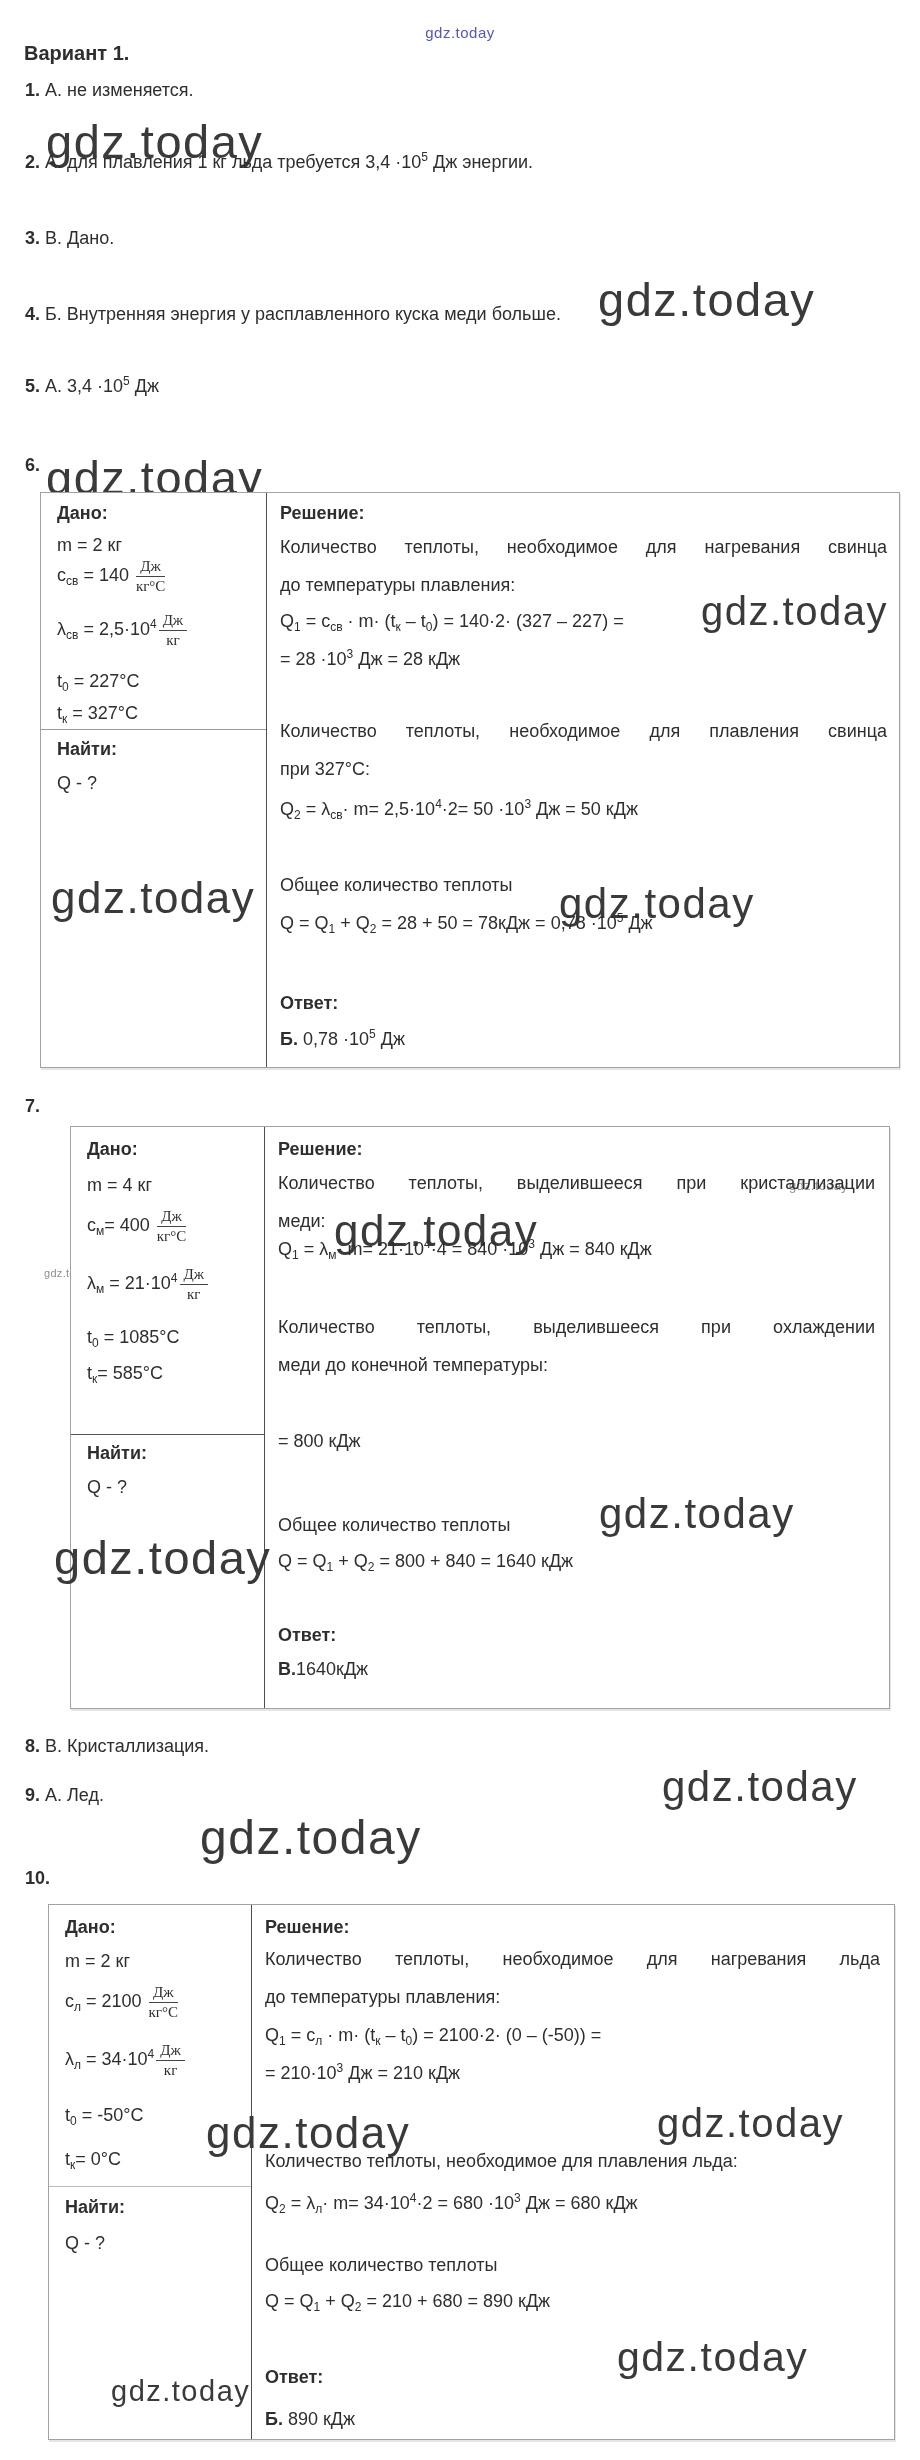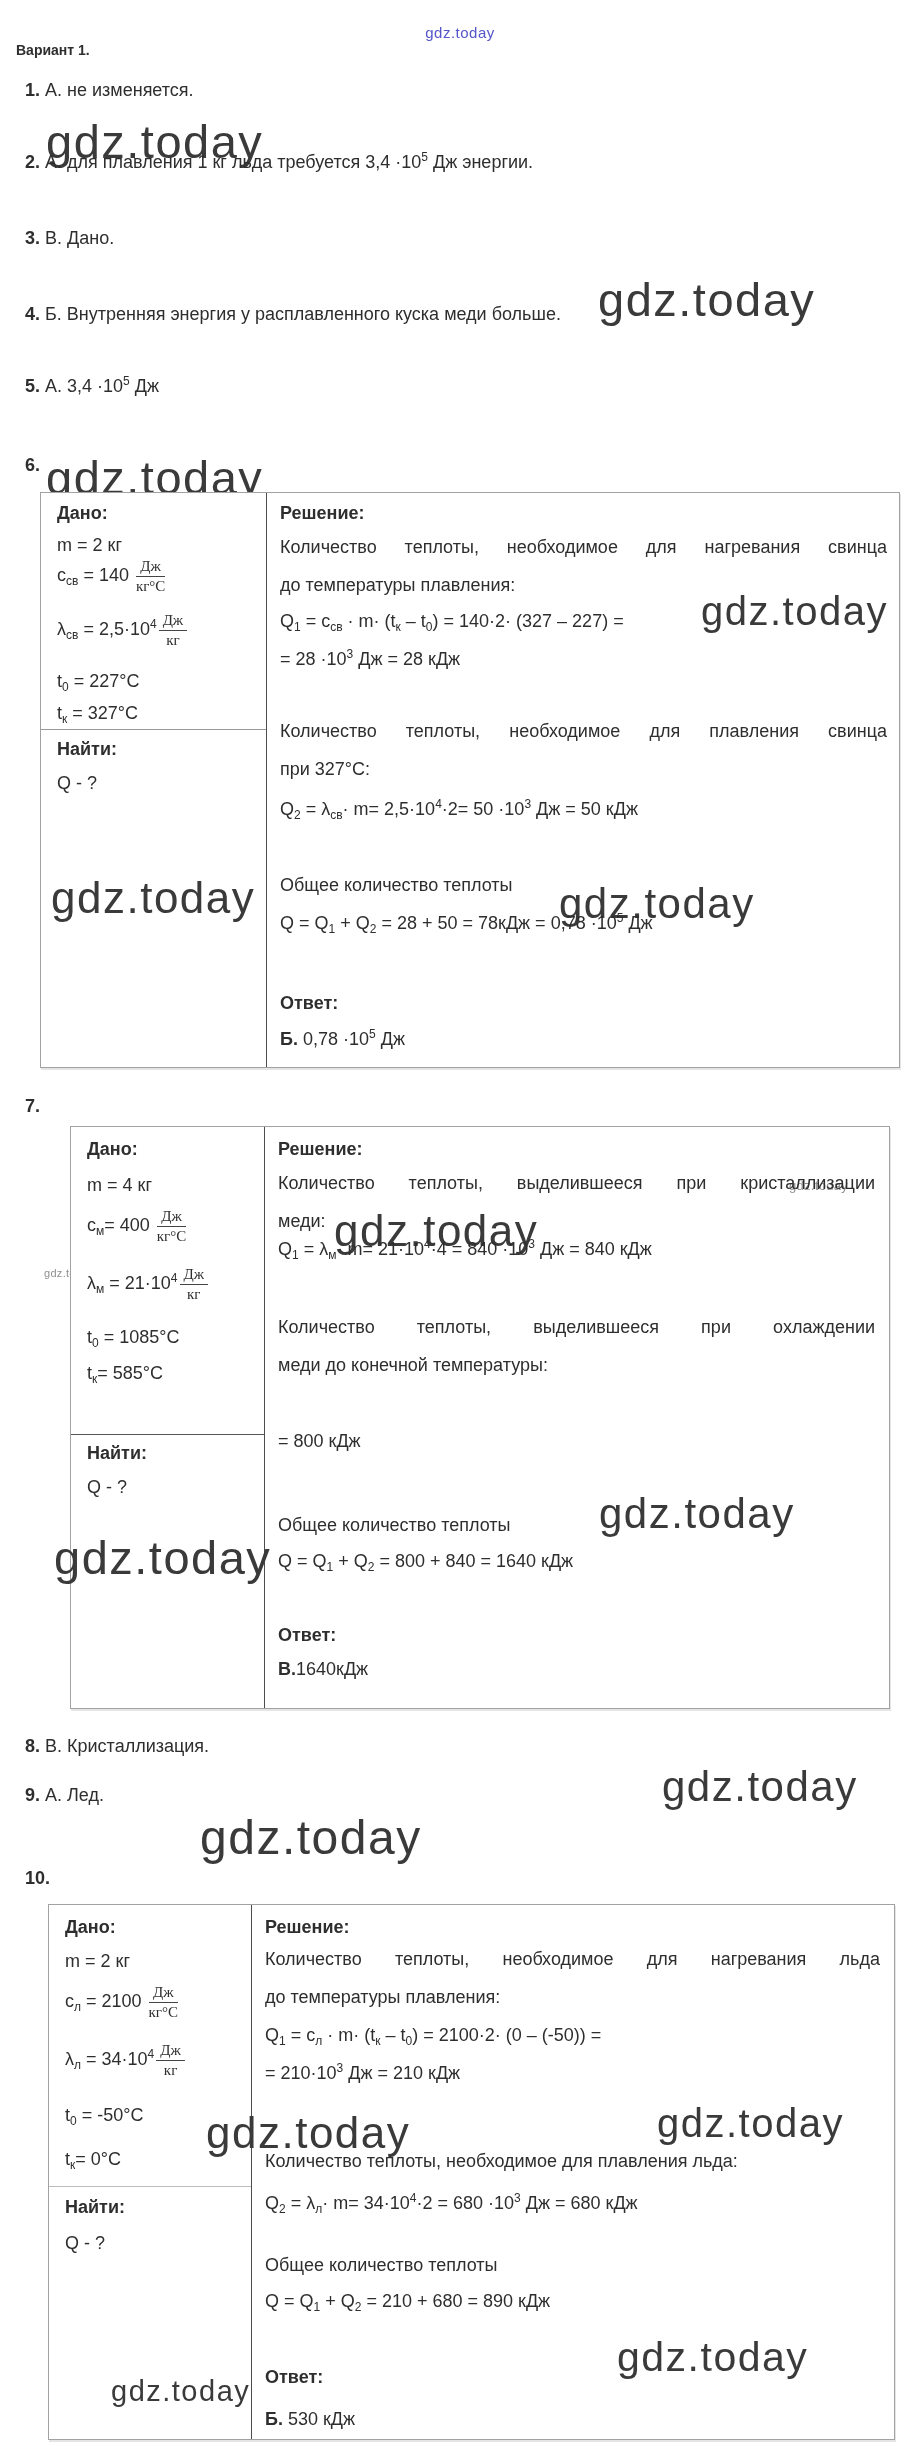--- a/index.html
+++ b/index.html
@@ -1,20 +1,20 @@
 <!DOCTYPE html>
 <html><head>
 <meta charset="utf-8">
 <style>
   html,body{margin:0;padding:0;background:#fff;}
   .page{position:relative;width:920px;height:2460px;background:#fff;overflow:hidden;
         font-family:"Liberation Sans","DejaVu Sans",sans-serif;color:#2e2e2e;}
   .item{position:absolute;left:25px;font-size:18px;white-space:nowrap;}
   .inum{font-weight:bold;}
-  .title{position:absolute;left:16px;font-size:14px;font-weight:bold;white-space:nowrap;}
+  .title{position:absolute;left:24px;font-size:20px;font-weight:bold;white-space:nowrap;}
   .tbl{position:absolute;background:#fff;border:1px solid #a2a2a2;box-shadow:1px 2px 0 rgba(0,0,0,.10);}
   .vdiv{position:absolute;top:0;bottom:0;width:1px;background:#4d4d4d;}
   .hdiv{position:absolute;height:1px;background:#9a9a9a;}
   .lline{position:absolute;left:16px;font-size:18px;white-space:nowrap;}
   .rline{position:absolute;font-size:18px;}
   .nw{white-space:nowrap;}
   .just{text-align:justify;text-align-last:justify;}
   .bold{font-weight:bold;}
   sub{font-size:12px;vertical-align:-4px;line-height:0;}
   sup{font-size:12px;vertical-align:7px;line-height:0;}
@@ -134,16 +134,16 @@
     <div class="rline nw" style="left:216px;top:120px;">Q<sub>1</sub> = c<sub>л</sub> · m· (t<sub>к</sub> – t<sub>0</sub>) = 2100·2· (0 – (-50)) =</div>
     <div class="rline nw" style="left:216px;top:158px;">= 210·10<sup>3</sup> Дж = 210 кДж</div>
     <div class="wm" style="left:157px;top:186px;font-size:44px;z-index:2;">gdz.today</div>
     <div class="wm" style="left:608px;top:178px;font-size:40px;">gdz.today</div>
     <div class="rline nw" style="left:216px;top:246px;">Количество теплоты, необходимое для плавления льда:</div>
     <div class="rline nw" style="left:216px;top:288px;">Q<sub>2</sub> = λ<sub>л</sub>· m= 34·10<sup>4</sup>·2 = 680 ·10<sup>3</sup> Дж = 680 кДж</div>
     <div class="rline nw" style="left:216px;top:350px;">Общее количество теплоты</div>
     <div class="rline nw" style="left:216px;top:386px;">Q = Q<sub>1</sub> + Q<sub>2</sub> = 210 + 680 = 890 кДж</div>
     <div class="wm" style="left:568px;top:412px;font-size:41px;">gdz.today</div>
     <div class="rline bold nw" style="left:216px;top:462px;">Ответ:</div>
-    <div class="rline nw ansline" style="left:216px;top:504px;"><span class="al">Б.</span><span> 530 кДж</span></div>
+    <div class="rline nw ansline" style="left:216px;top:504px;"><span class="al">Б.</span><span> 890 кДж</span></div>
   </div>
 
 </div>
 
 </body></html>

